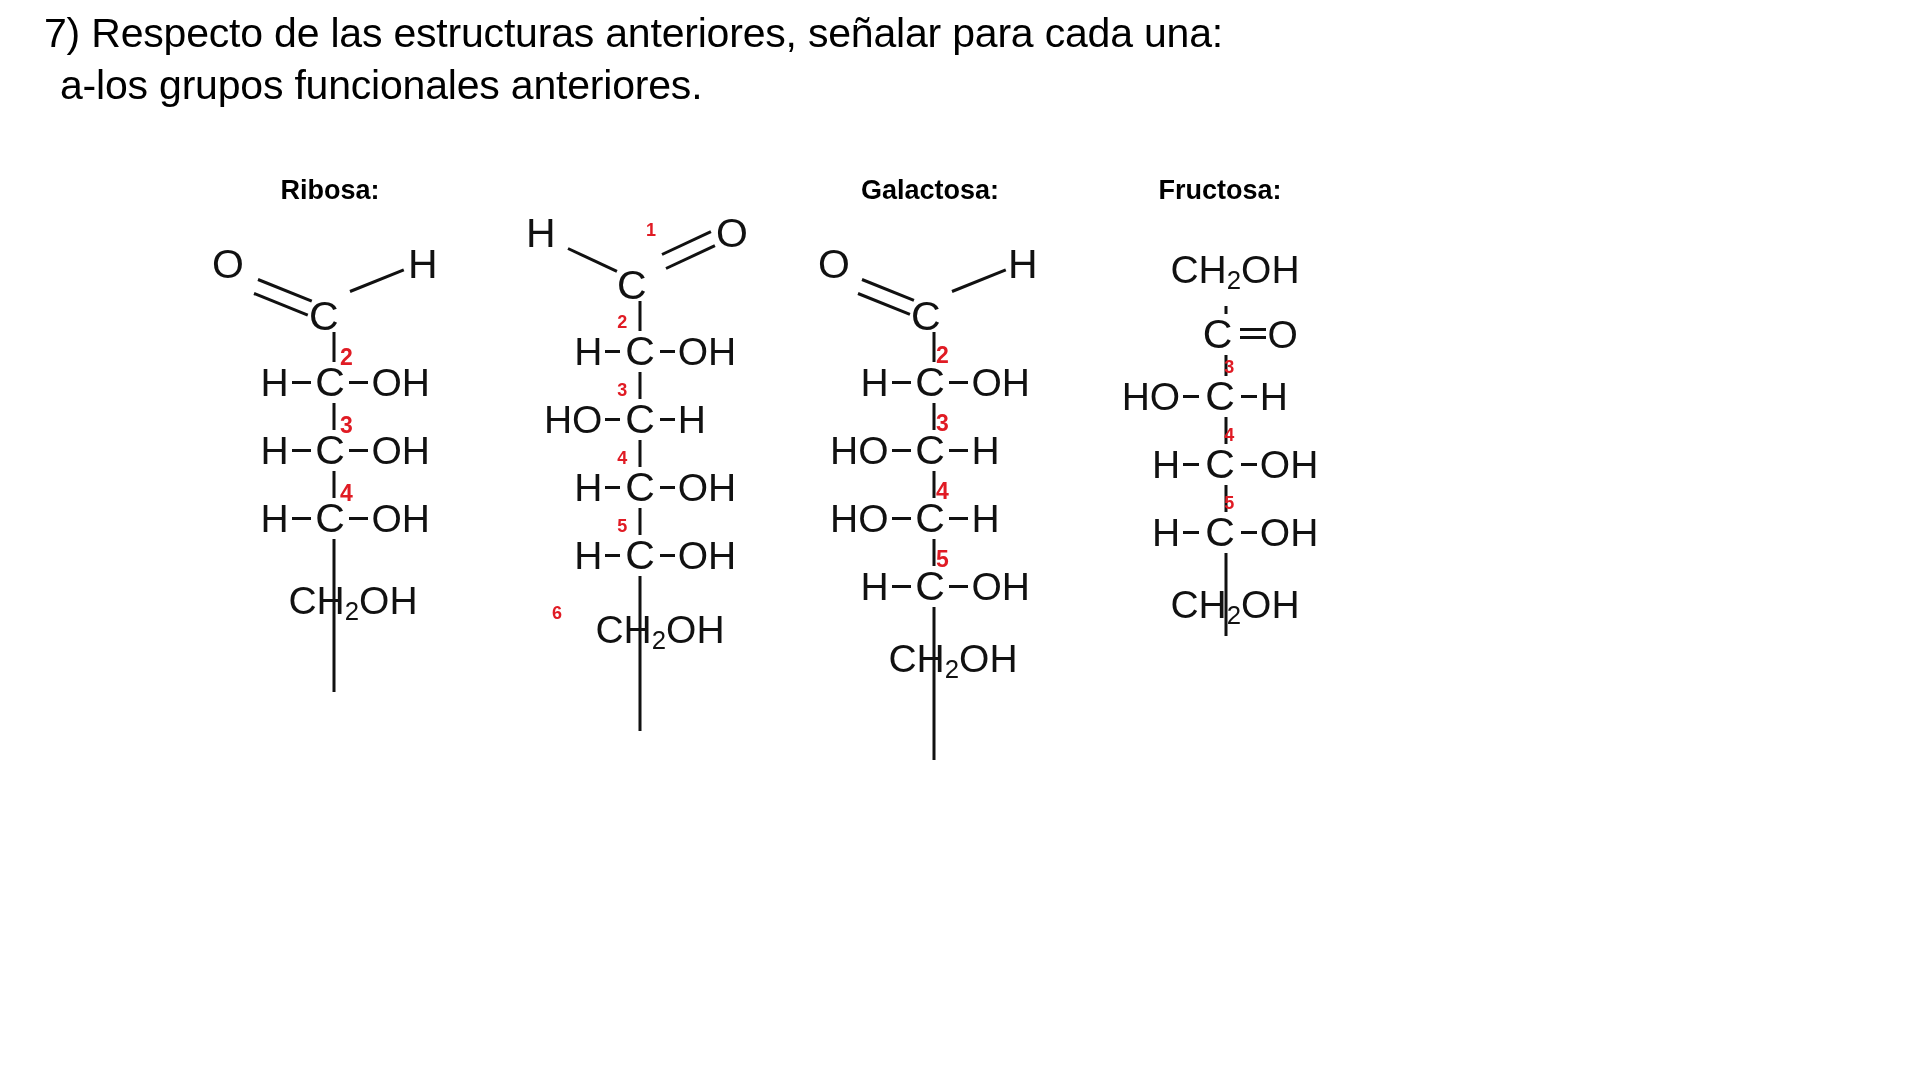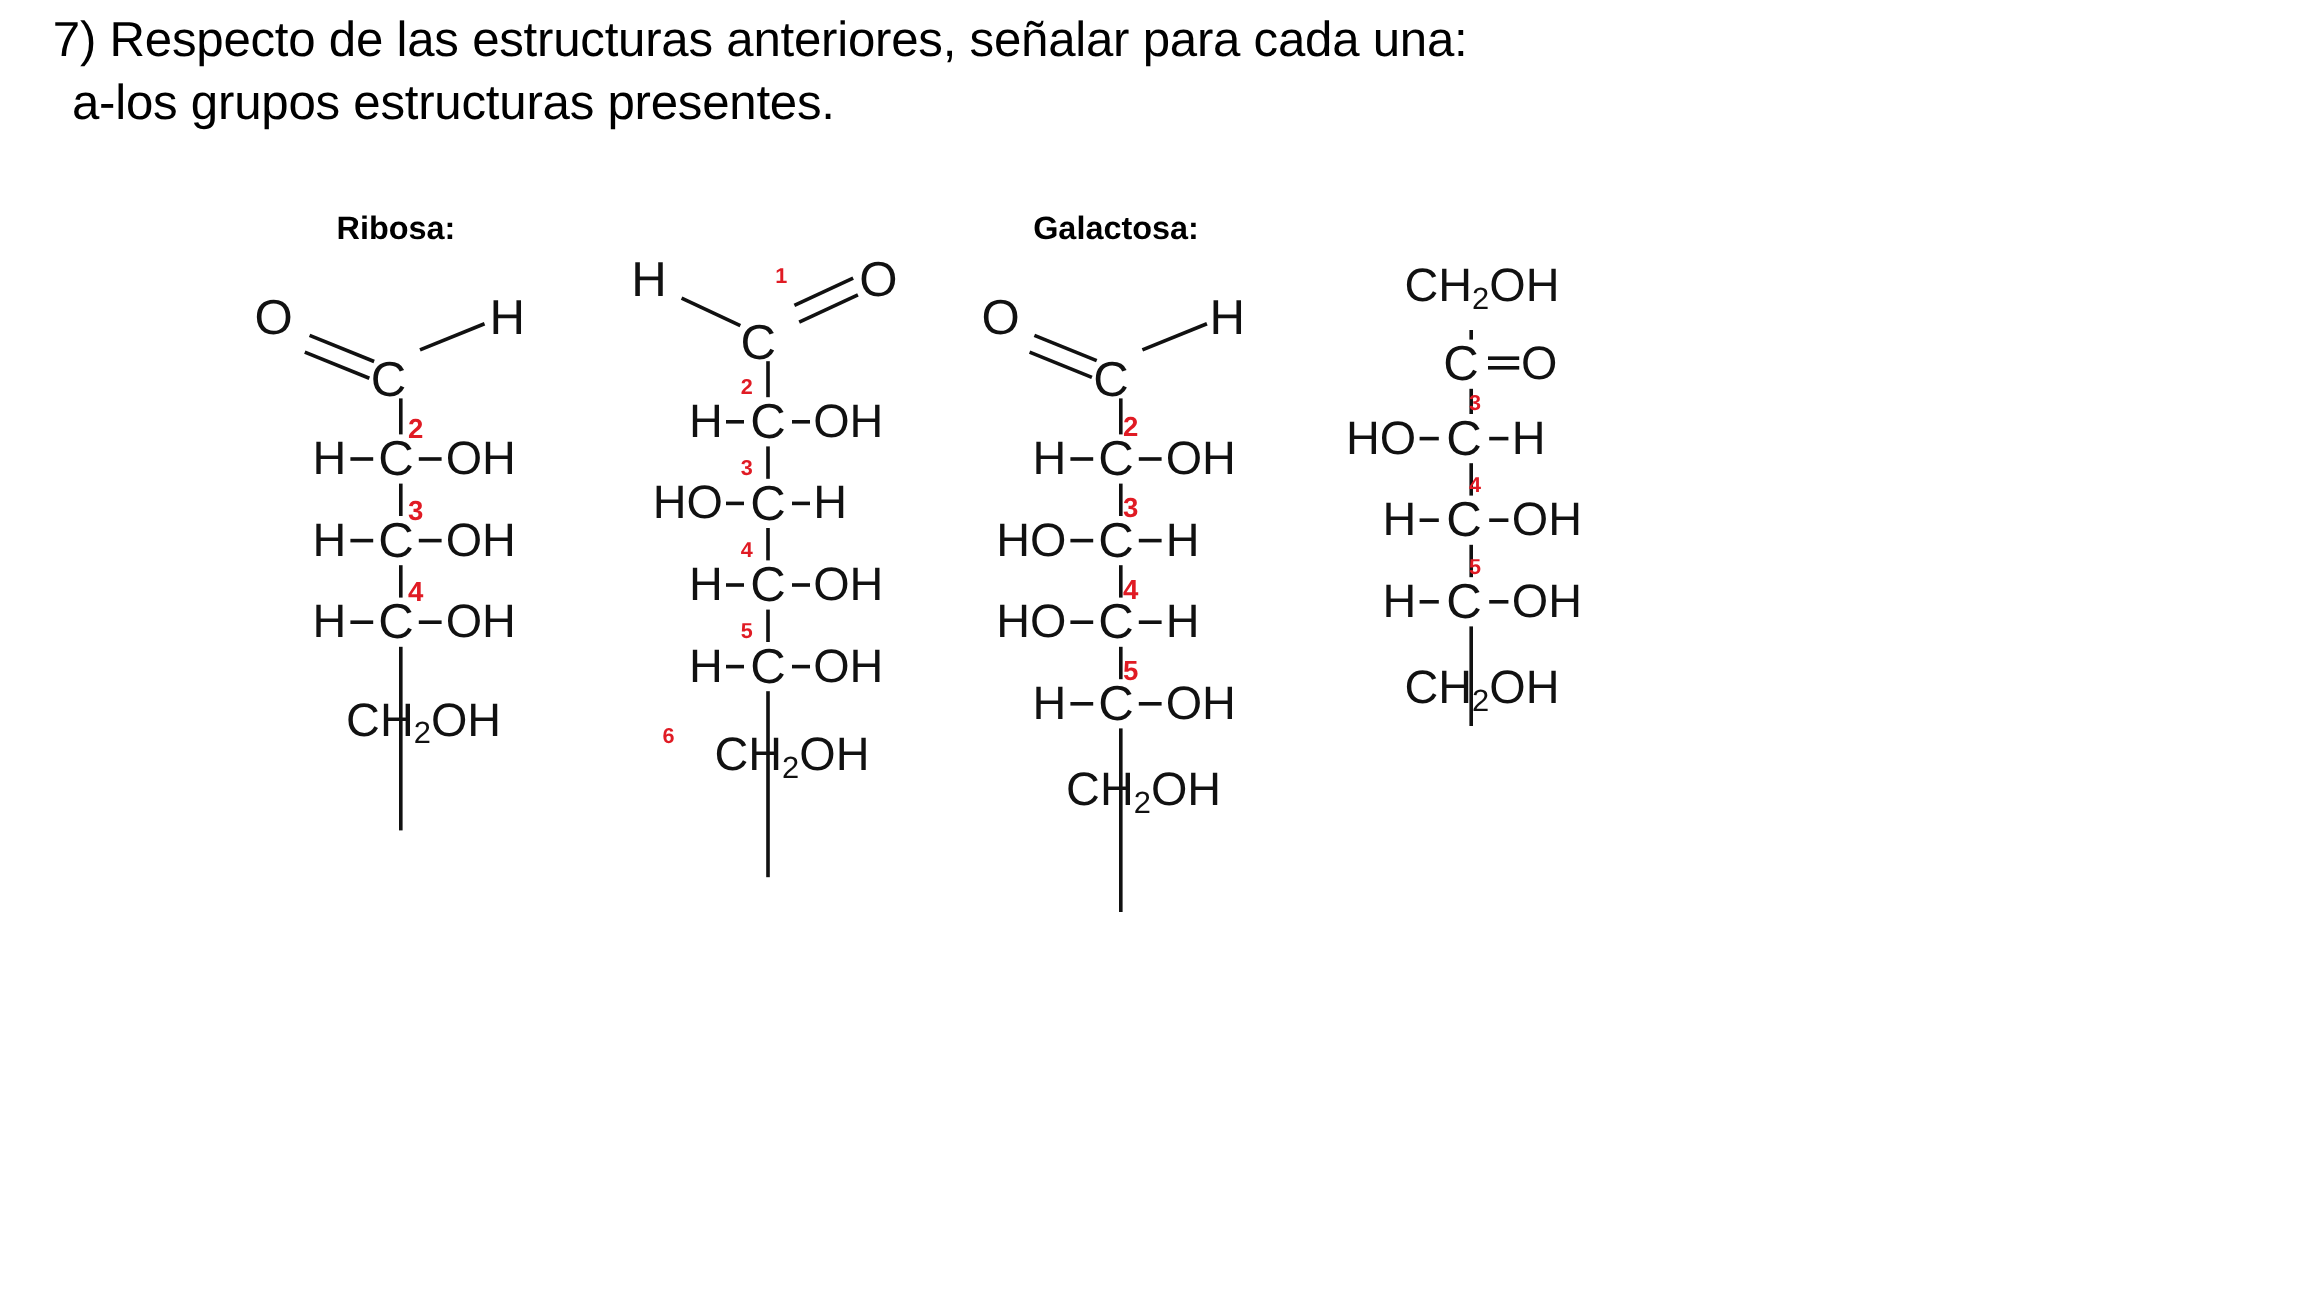--- a/index.html
+++ b/index.html
@@ -164,21 +164,21 @@
     background: #111;
   }
   .eq i.a { top: 2px; }
   .eq i.b { top: 10px; }
 </style>
 </head>
 <body>
 
 <div id="question">
   <div class="q-line">7) Respecto de las estructuras anteriores, señalar para cada una:</div>
-  <div class="q-line indent">a-los grupos estructuras presentes.</div>
+  <div class="q-line indent">a-los grupos funcionales anteriores.</div>
 </div>
 
 <div id="molecules">
 
   <div class="molecule" id="mol-ribosa" style="left:160px; width:300px;">
     <div class="mol-title">Ribosa:</div>
     <div class="mol-body">
 
       <div class="aldehyde">
         <span class="ald-atom" style="left:32px; top:0px;">O</span>
@@ -371,20 +371,21 @@
         <div class="row tall" style="margin-top:4px;">
           <span class="cell" style="width:310px; justify-content:center; font-size:39px; padding-left:46px;">
             <span>CH<span class="sub">2</span>OH</span>
           </span>
         </div>
       </div>
     </div>
   </div>
 
   <div class="molecule" id="mol-fructosa" style="left:1040px; width:320px;">
+    <div class="mol-title">Fructosa:</div>
     <div class="mol-body">
 
       <div class="row tall" style="height:56px;">
         <span class="cell" style="width:320px; justify-content:center; font-size:39px; padding-left:30px;">
           <span>CH<span class="sub">2</span>OH</span>
         </span>
       </div>
 
       <div class="chain">
         <span class="vbond" style="left:166px; top:0px; height:330px;"></span>

